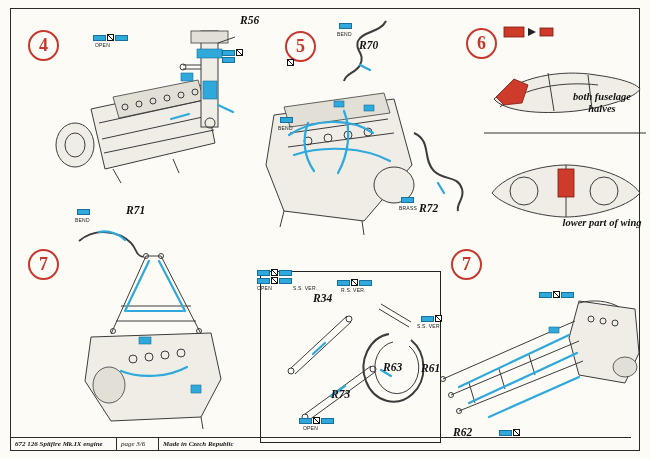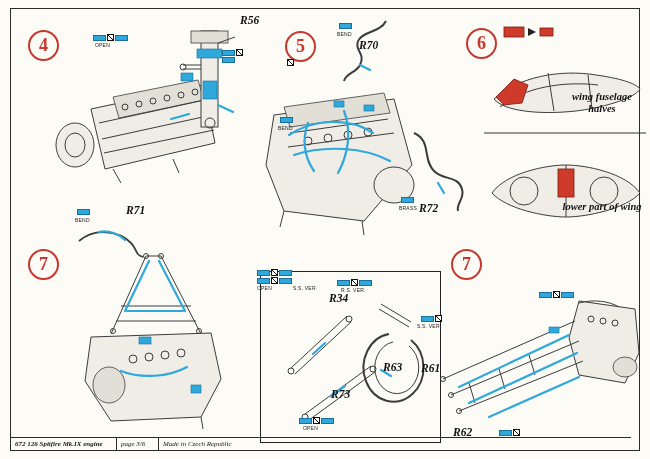--- a/index.html
+++ b/index.html
@@ -24,21 +24,21 @@
   
   .inset{position:absolute;left:249px;top:262px;width:179px;height:170px;border:1px solid #222;
          background:#fcfbf6;}
   
   .footer{position:absolute;left:0;right:8px;bottom:0;height:12px;border-top:1px solid #2a2a2a;
           display:flex;align-items:center;font-size:7px;}
   .fcell{height:100%;display:flex;align-items:center;padding:0 4px;box-sizing:border-box;}
   .fcat{width:106px;border-right:1px solid #2a2a2a;font-weight:bold;font-style:italic;}
   .fpage{width:42px;border-right:1px solid #2a2a2a;font-style:italic;}
   .fcopy{flex:1;justify-content:center;}
-  .fmade{font-weight:normal;font-style:italic;padding-right:5px;}
+  .fmade{font-weight:bold;font-style:italic;padding-right:5px;}
   svg{position:absolute;overflow:visible;}
   .ln{stroke:#3c3c3c;fill:none;stroke-width:1;}
   .mass{fill:#efede6;stroke:#3c3c3c;stroke-width:1;}
   .mass2{fill:#e2dfd6;stroke:#3c3c3c;stroke-width:.8;}
   .pe{stroke:#2fa8dc;fill:none;stroke-width:2.2;stroke-linecap:round;}
   .pefill{fill:#2fa8dc;stroke:#17719c;stroke-width:.6;}
   .red{fill:#cf3b2a;stroke:#7a1b10;stroke-width:.8;}
 </style>
 </head>
 <body>
@@ -200,28 +200,28 @@
       <path d="M40,120 L148,70" class="pe"></path>
       <path d="M60,134 L150,94" class="pe"></path>
       <rect x="120" y="44" width="10" height="6" class="pefill"></rect>
       <path d="M150,20 c14,-4 30,-2 40,4" class="ln"></path>
     </svg>
 
     <div class="plabel" style="left:203px;top:5px;margin-left:26px;">R56</div>
     <div class="plabel" style="left:348px;top:30px;">R70</div>
     <div class="plabel" style="left:408px;top:157px;margin-top:36px;">R72</div>
     <div class="plabel" style="left:115px;top:195px;">R71</div>
-    <div class="plabel" style="left:318px;top:283px;font-style:italic;">R34</div>
+    <div class="plabel" style="left:302px;top:283px;font-style:italic;">R34</div>
     <div class="plabel" style="left:372px;top:352px;">R63</div>
     <div class="plabel" style="left:320px;top:379px;">R73</div>
     <div class="plabel" style="left:410px;top:353px;">R61</div>
     <div class="plabel" style="left:442px;top:417px;">R62</div>
 
-    <div class="note" style="left:549px;top:82px;">wing fuselage halves</div>
-    <div class="note" style="left:549px;top:192px;">lower part of wing</div>
+    <div class="note" style="left:549px;top:82px;">both fuselage halves</div>
+    <div class="note" style="left:549px;top:208px;">lower part of wing</div>
 
     <div class="chips" style="left:82px;top:25px;">
       <span class="chip"></span>
       <span class="tool"></span>
       <span class="chip"></span>
     </div>
     <div class="chiplabel" style="left:84px;top:33px;">OPEN</div>
 
     <div class="chips" style="left:211px;top:40px;">
       <span class="chip"></span>

